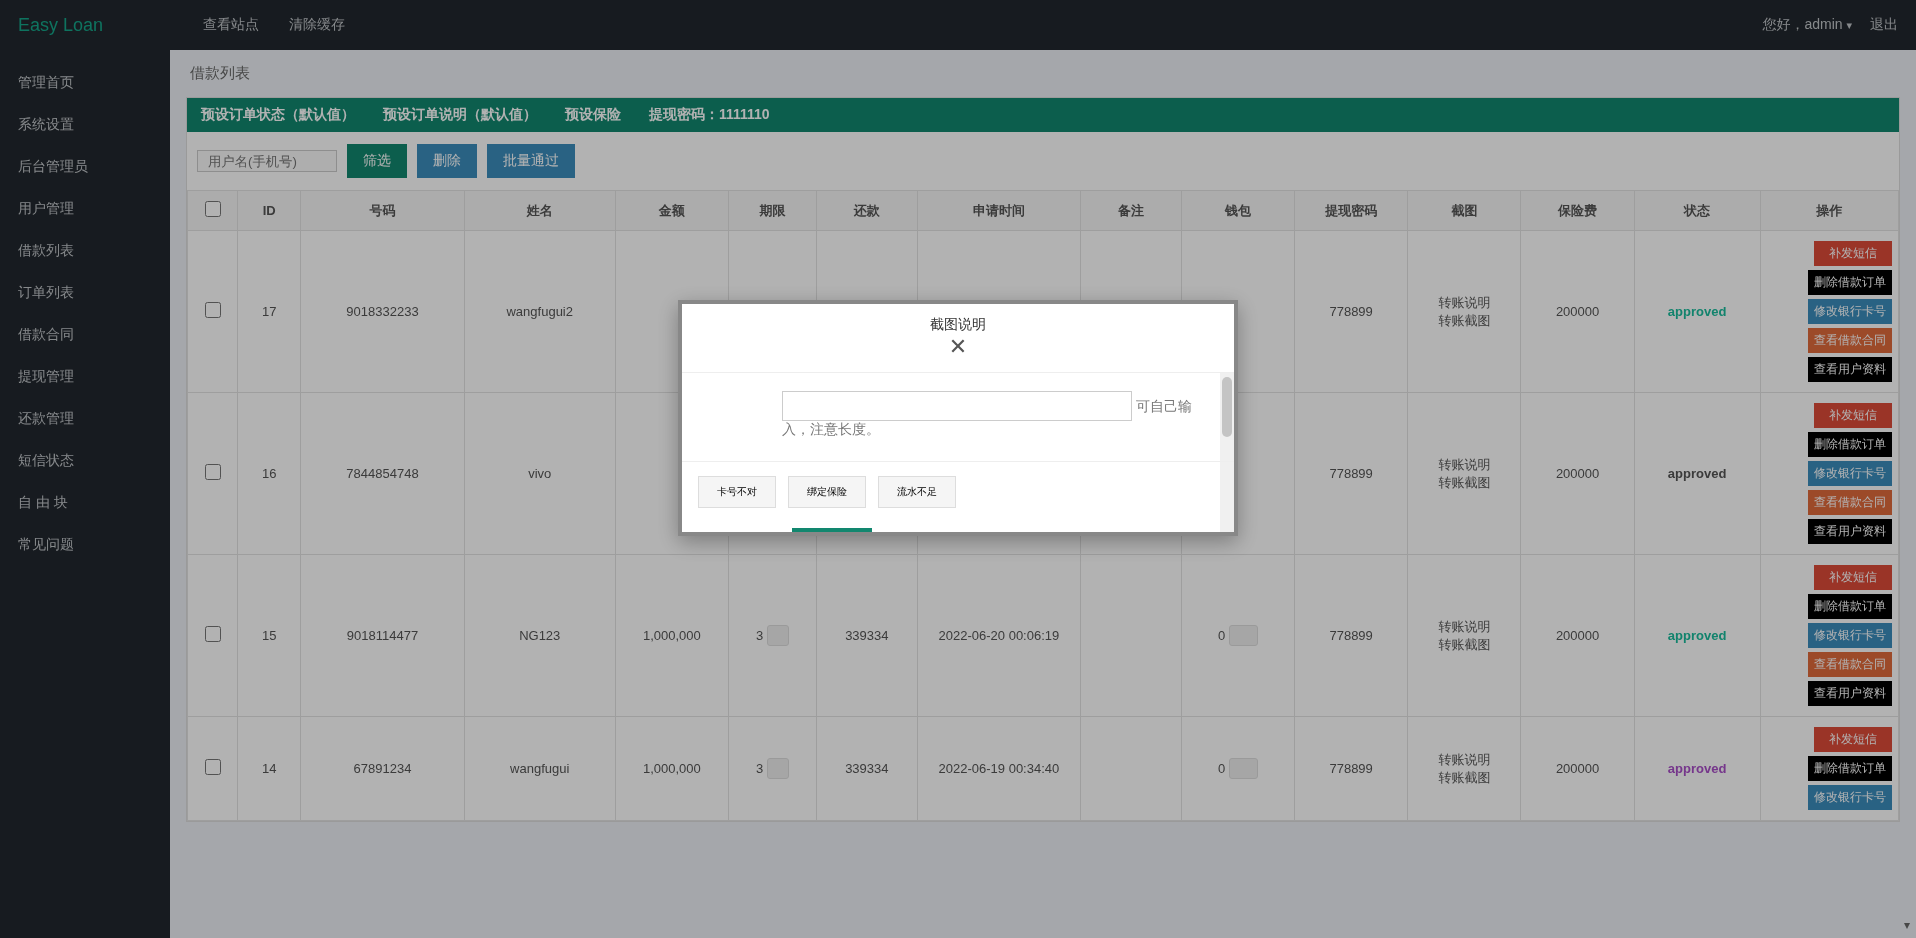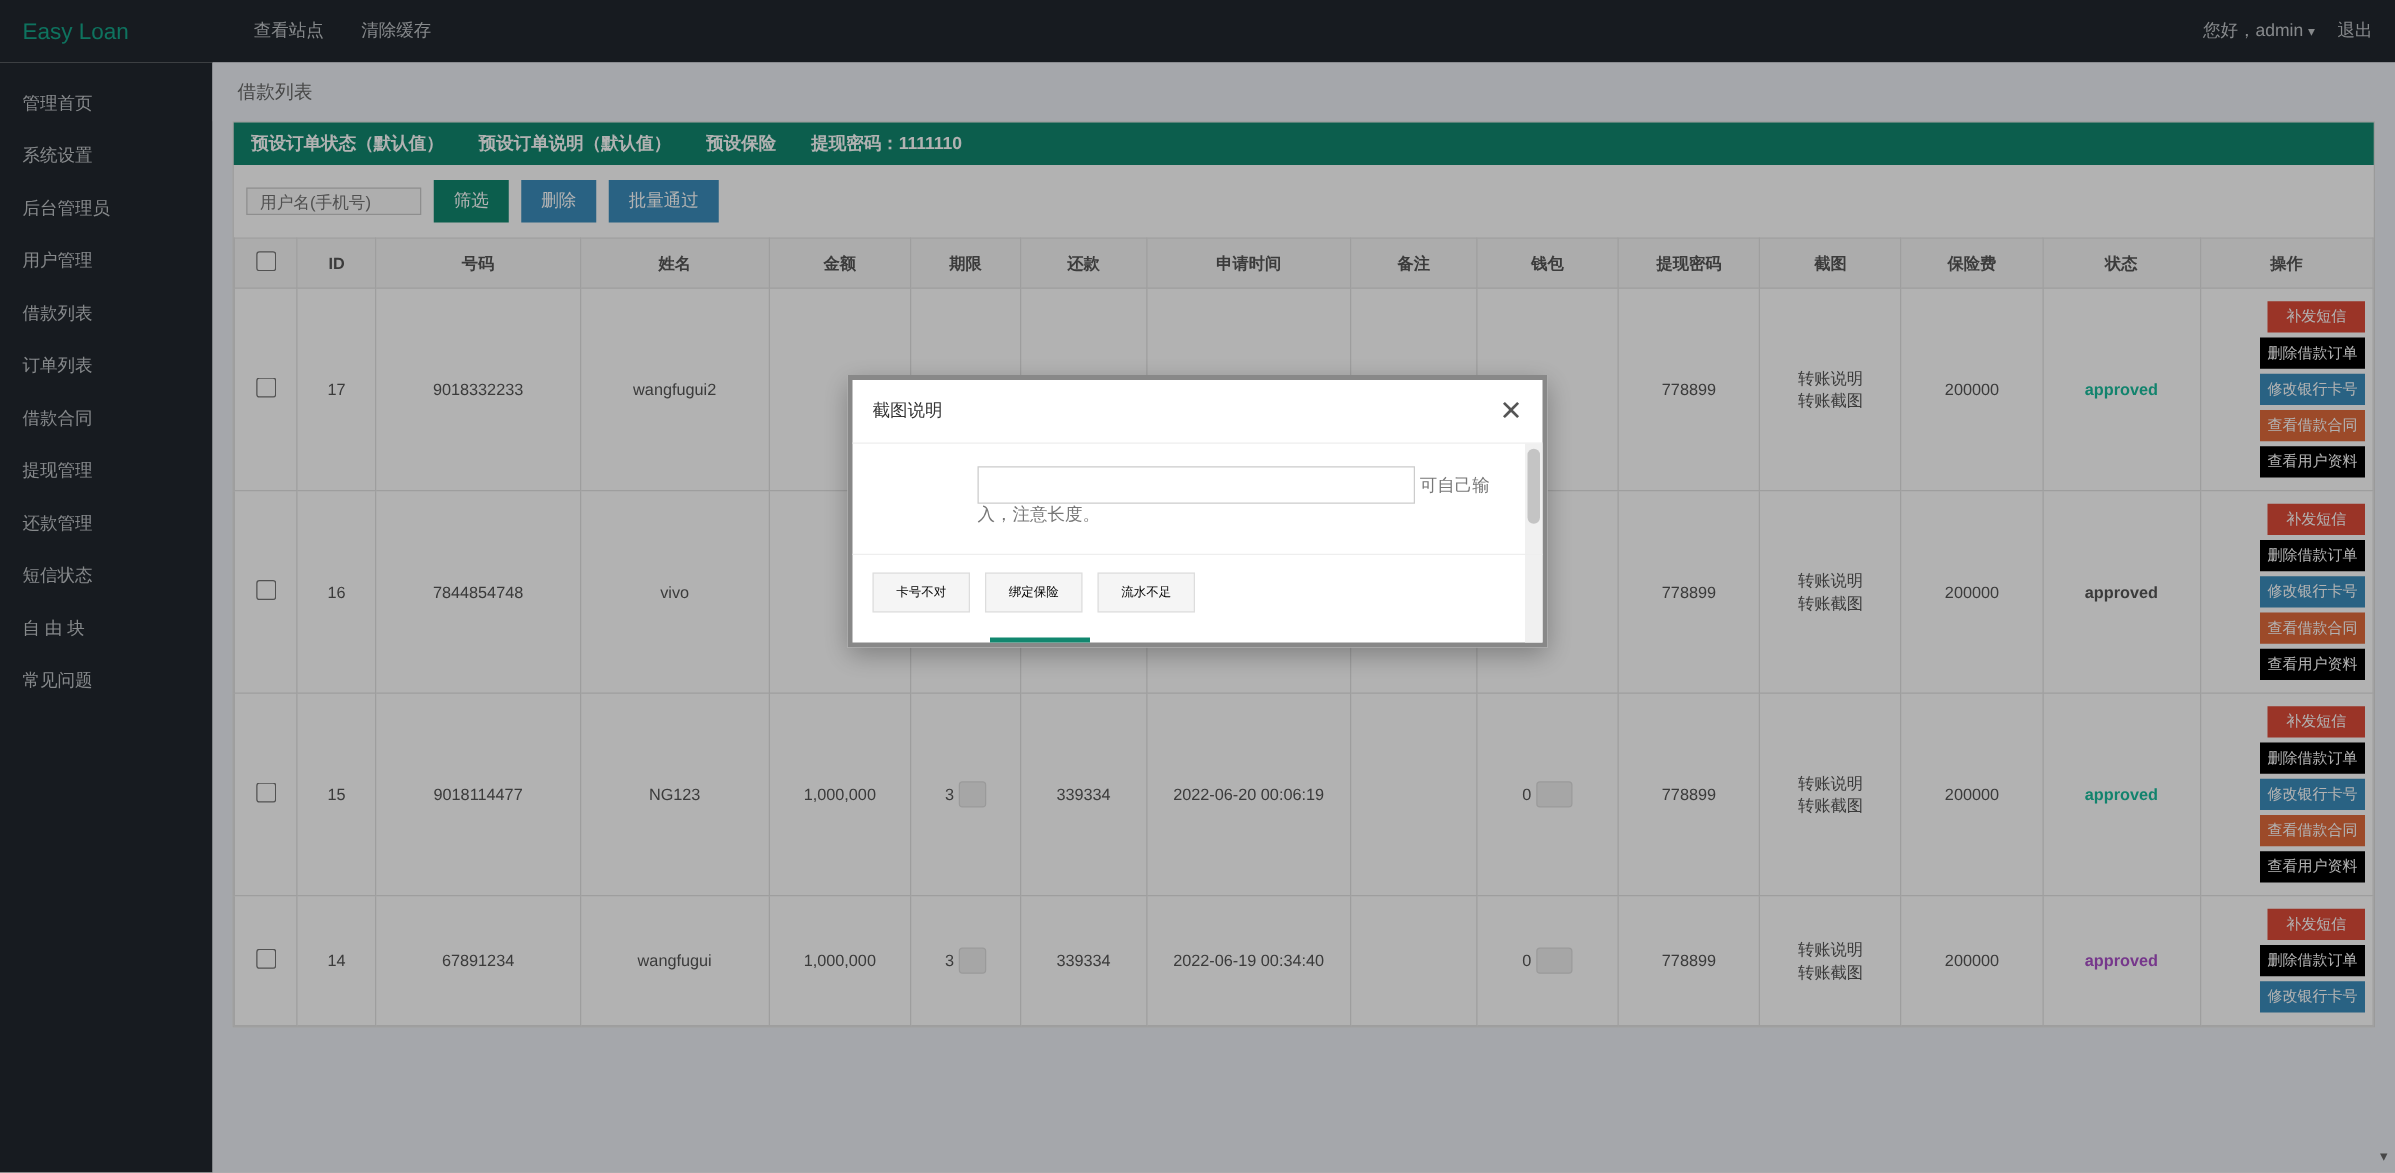--- a/index.html
+++ b/index.html
@@ -30,21 +30,21 @@
   .status-approved-k { color: #555; font-weight: 700; }
   .status-approved-p { color: #a94fc8; font-weight: 700; }
   .opcol { display: flex; flex-direction: column; gap: 4px; align-items: flex-end; }
   .sbtn { color: #fff; padding: 4px 6px; font-size: 12px; border: none; cursor: pointer; min-width: 78px; }
   .sbtn-red   { background: #dd4b39; }
   .sbtn-teal  { background: #000000; }
   .sbtn-blue  { background: #3c8dbc; }
   .sbtn-orange{ background: #e06a3b; font-family: Liberation Mono, monospace; }
   .wallet-pill { display:inline-block; background:#eee; border:1px solid #ddd; border-radius:3px; padding:2px 8px; margin-left:4px; }
   .modal { position: fixed; left: 50%; top: 300px; transform: translateX(-50%); width: 560px; background: #fff; border: 4px solid #888; box-shadow: 0 6px 20px rgba(0,0,0,.3); z-index: 200; }
-  .modal-head { display: flex; justify-content: space-between; align-items: center; padding: 12px 16px; border-bottom: 1px solid #eee; }
+  .modal-head { display: flex; justify-content: space-between; align-items: center; padding: 12px 16px; border-bottom: 1px solid #eee; flex-direction: column; }
   .modal-close { font-size: 22px; cursor: pointer; color: #555; background:none; border:none; }
   .modal-body { padding: 18px 16px 22px 100px; position: relative; border-bottom:1px solid #eee; }
   .modal-body input { width: 350px; height: 30px; border: 1px solid #ccc; padding: 0 6px; }
   .modal-hint { color: #777; display: inline; }
   .modal-opts { padding: 14px 16px 20px 16px; display: flex; gap: 12px; }
   .opt-btn { background: #f5f5f5; border: 1px solid #ddd; padding: 8px 18px; font-size: 10px; cursor: pointer; } 
   .modal-side-scroll { position:absolute; top:0; right:0; bottom:0; width:14px; background:#f0f0f0; }
   .modal-side-thumb { position:absolute; top:4px; right:2px; width:10px; height:60px; background:#c4c4c4; border-radius:5px; }
   .modal-foot-accent { height:4px; width:80px; background:#12876f; margin-left:110px; }
   .floating-caret { position:fixed; right:6px; bottom:6px; color:#666; font-size:12px; }

